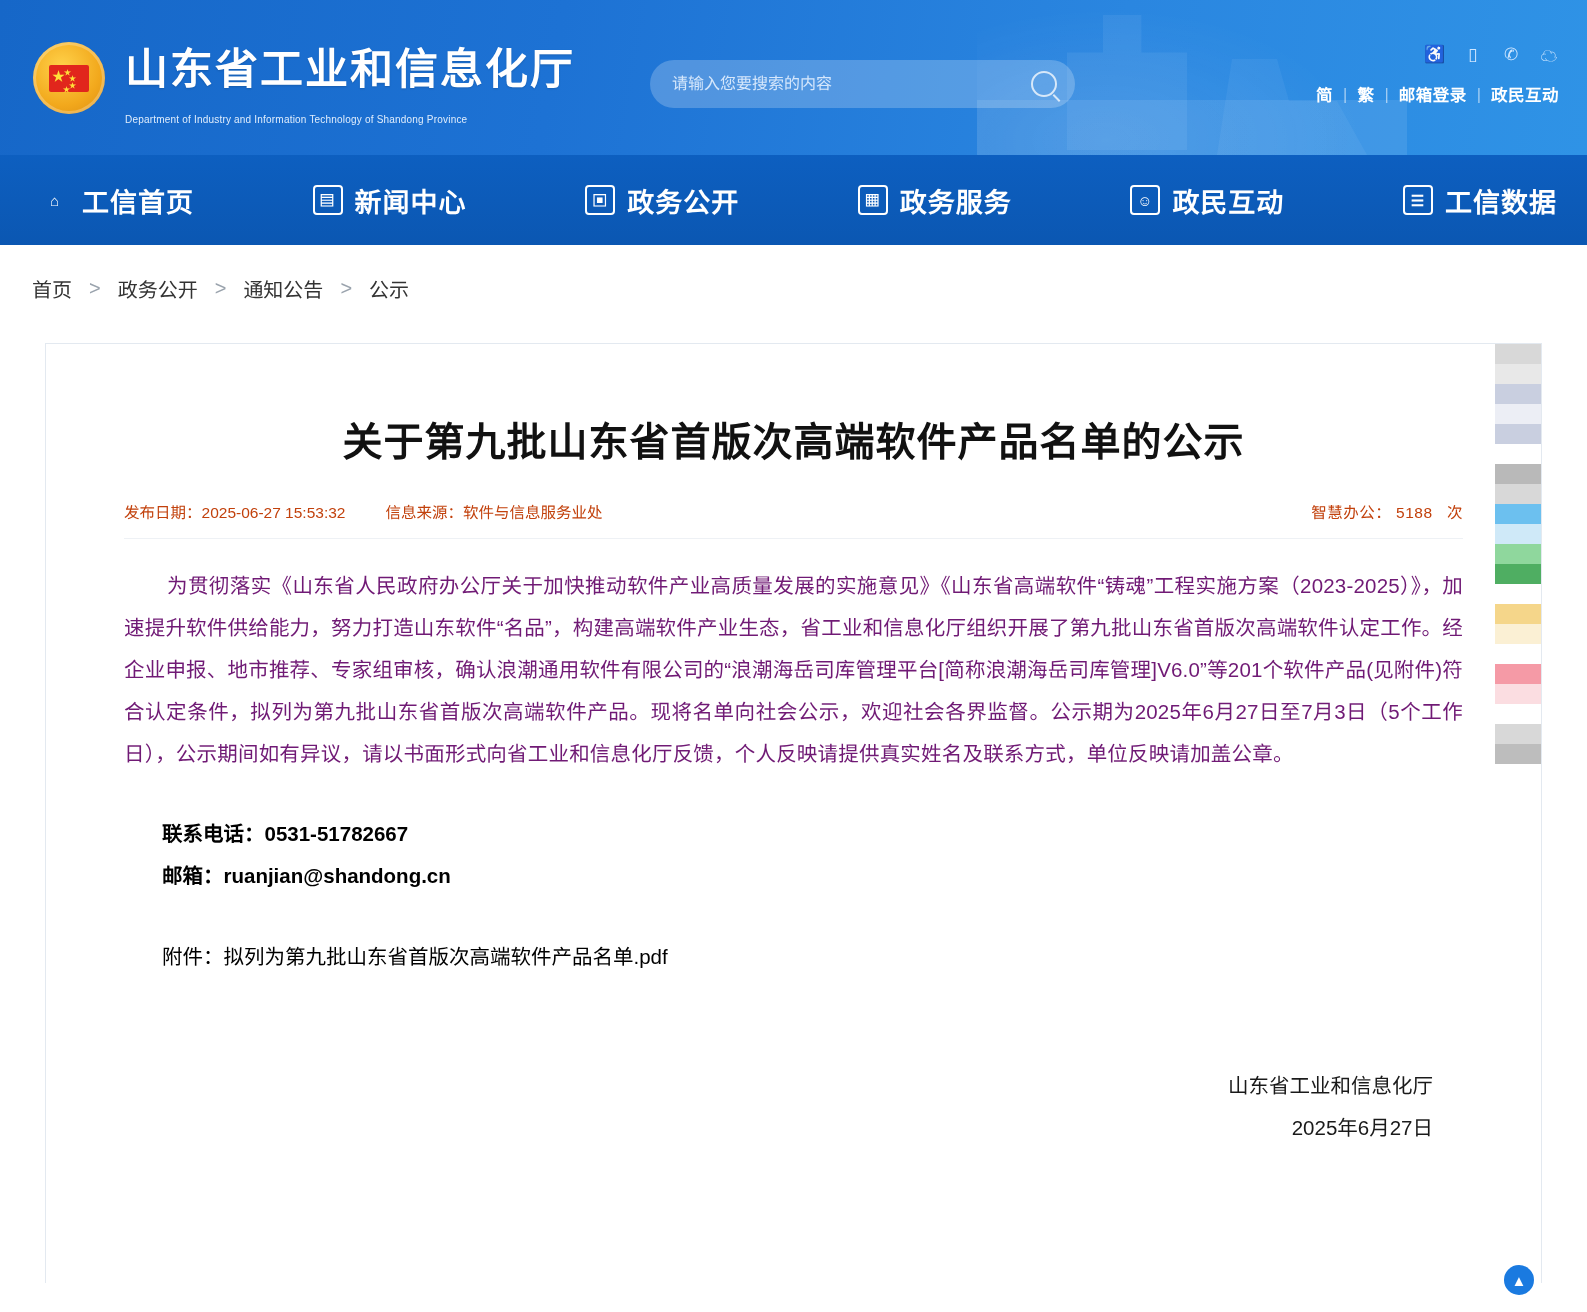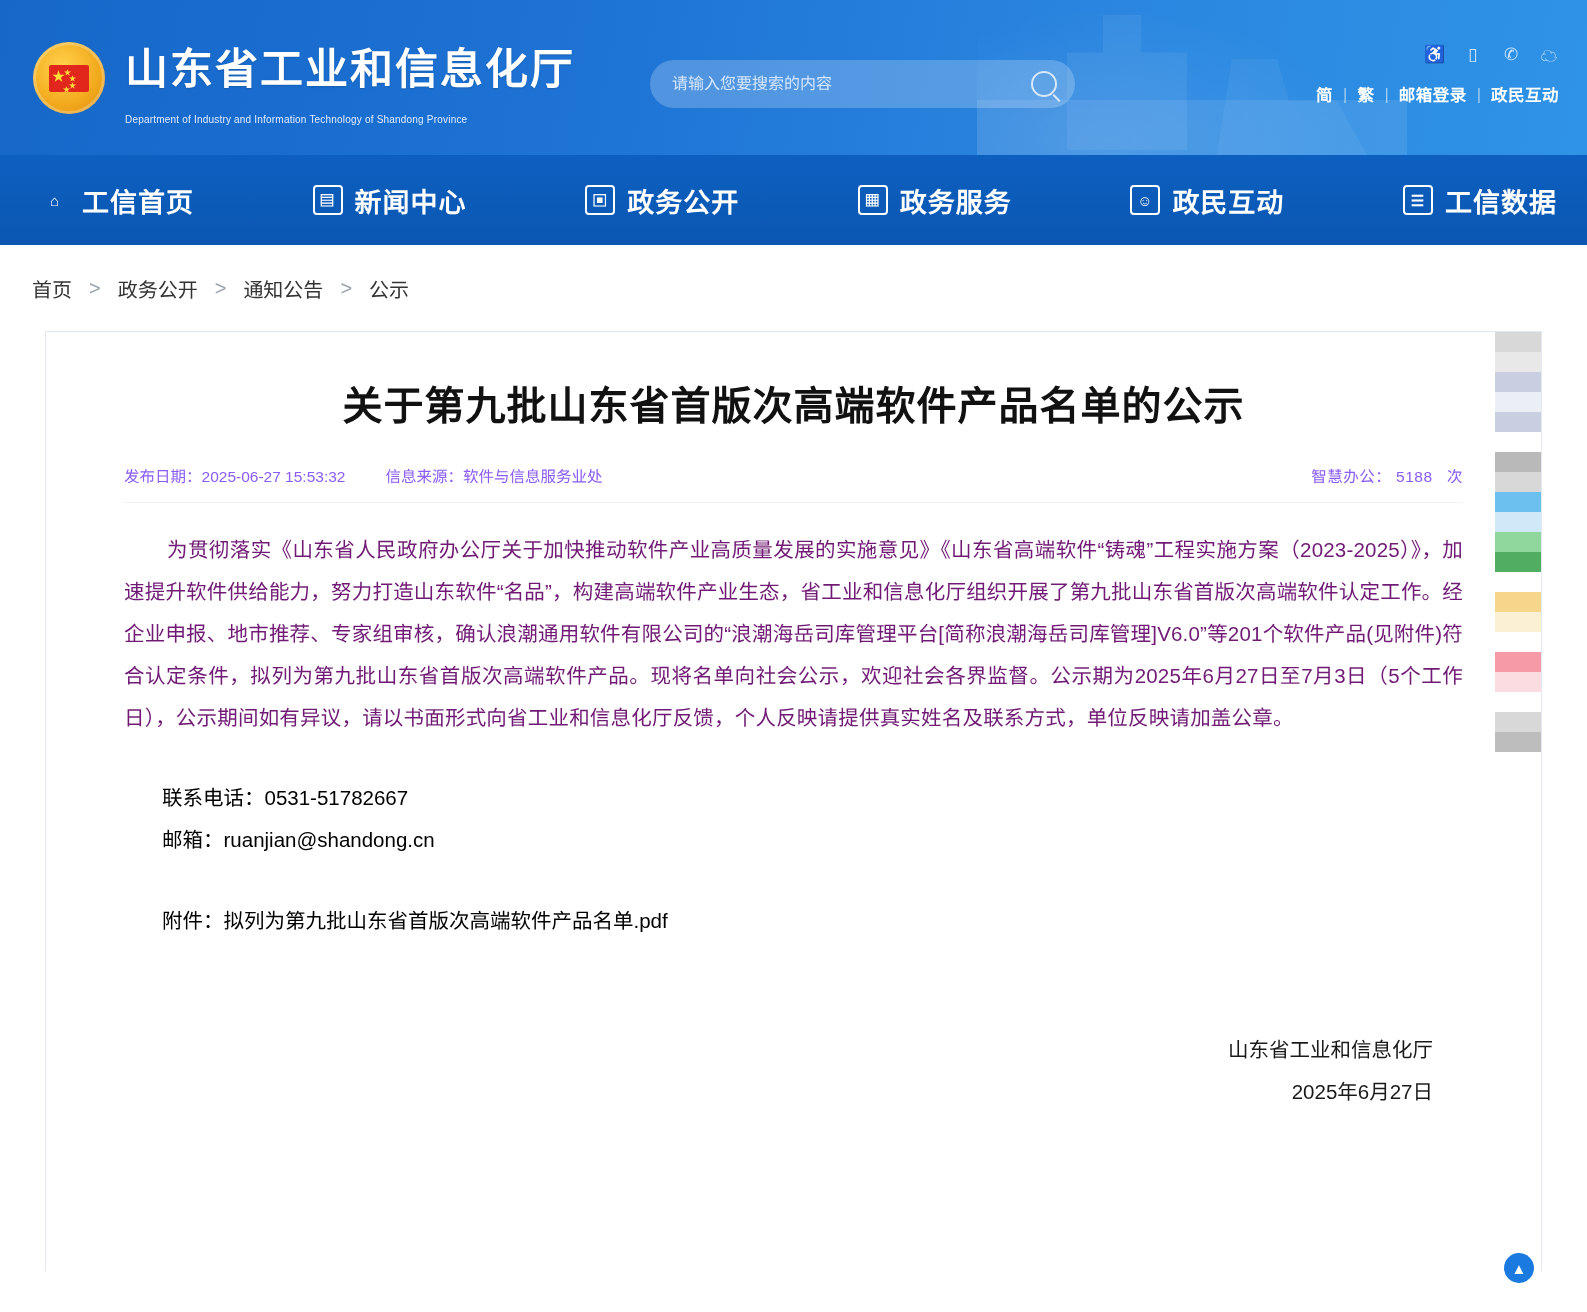--- a/index.html
+++ b/index.html
@@ -152,38 +152,38 @@
     padding-left: 32px;
     font-size: 20px; color: #333;
     background: #fff;
   }
   .crumb span { margin-right: 0; }
   .crumb .c { cursor: pointer; }
   .crumb .arrow { color: #9aa3ad; padding: 0 17px; }
 
   
   .card {
-    margin: 0 45px;
+    margin: 12px 45px;
     background: #fff;
     border: 1px solid #e3e9f0;
     border-bottom: none;
     min-height: 940px;
-    padding: 36px 78px 0 78px;
+    padding: 60px 78px 0 78px;
     position: relative;
   }
   .art-title {
     text-align: center;
     font-size: 40px; font-weight: bold; color: #111;
     letter-spacing: 1px;
     line-height: 56px;
     margin: 10px 0 30px;
   }
   .meta {
     display: flex; align-items: center;
-    font-size: 15.5px; color: #8b5cf6;
+    font-size: 15.5px; color: #c2410c;
     border-bottom: 1px solid #eef1f5;
     padding-bottom: 16px;
   }
   .meta .m-date { margin-right: 40px; }
   .meta .m-src { }
   .meta .m-views { margin-left: auto; letter-spacing: .5px; }
 
   .body-text {
     margin-top: 26px;
     font-size: 20.5px;
@@ -191,20 +191,21 @@
     line-height: 42px;
     text-align: justify;
     letter-spacing: .2px;
   }
   .body-text p { margin: 0; }
   .body-text .indent { text-indent: 2.1em; }
   .contact {
     margin-top: 38px;
     font-size: 20.5px; line-height: 42px;
     padding-left: 38px;
+    font-weight: bold;
   }
   .attach {
     margin-top: 40px;
     font-size: 20.5px; line-height: 40px;
     padding-left: 38px;
   }
   .attach .file { cursor: pointer; }
   .signature {
     margin-top: 88px;
     text-align: right;

